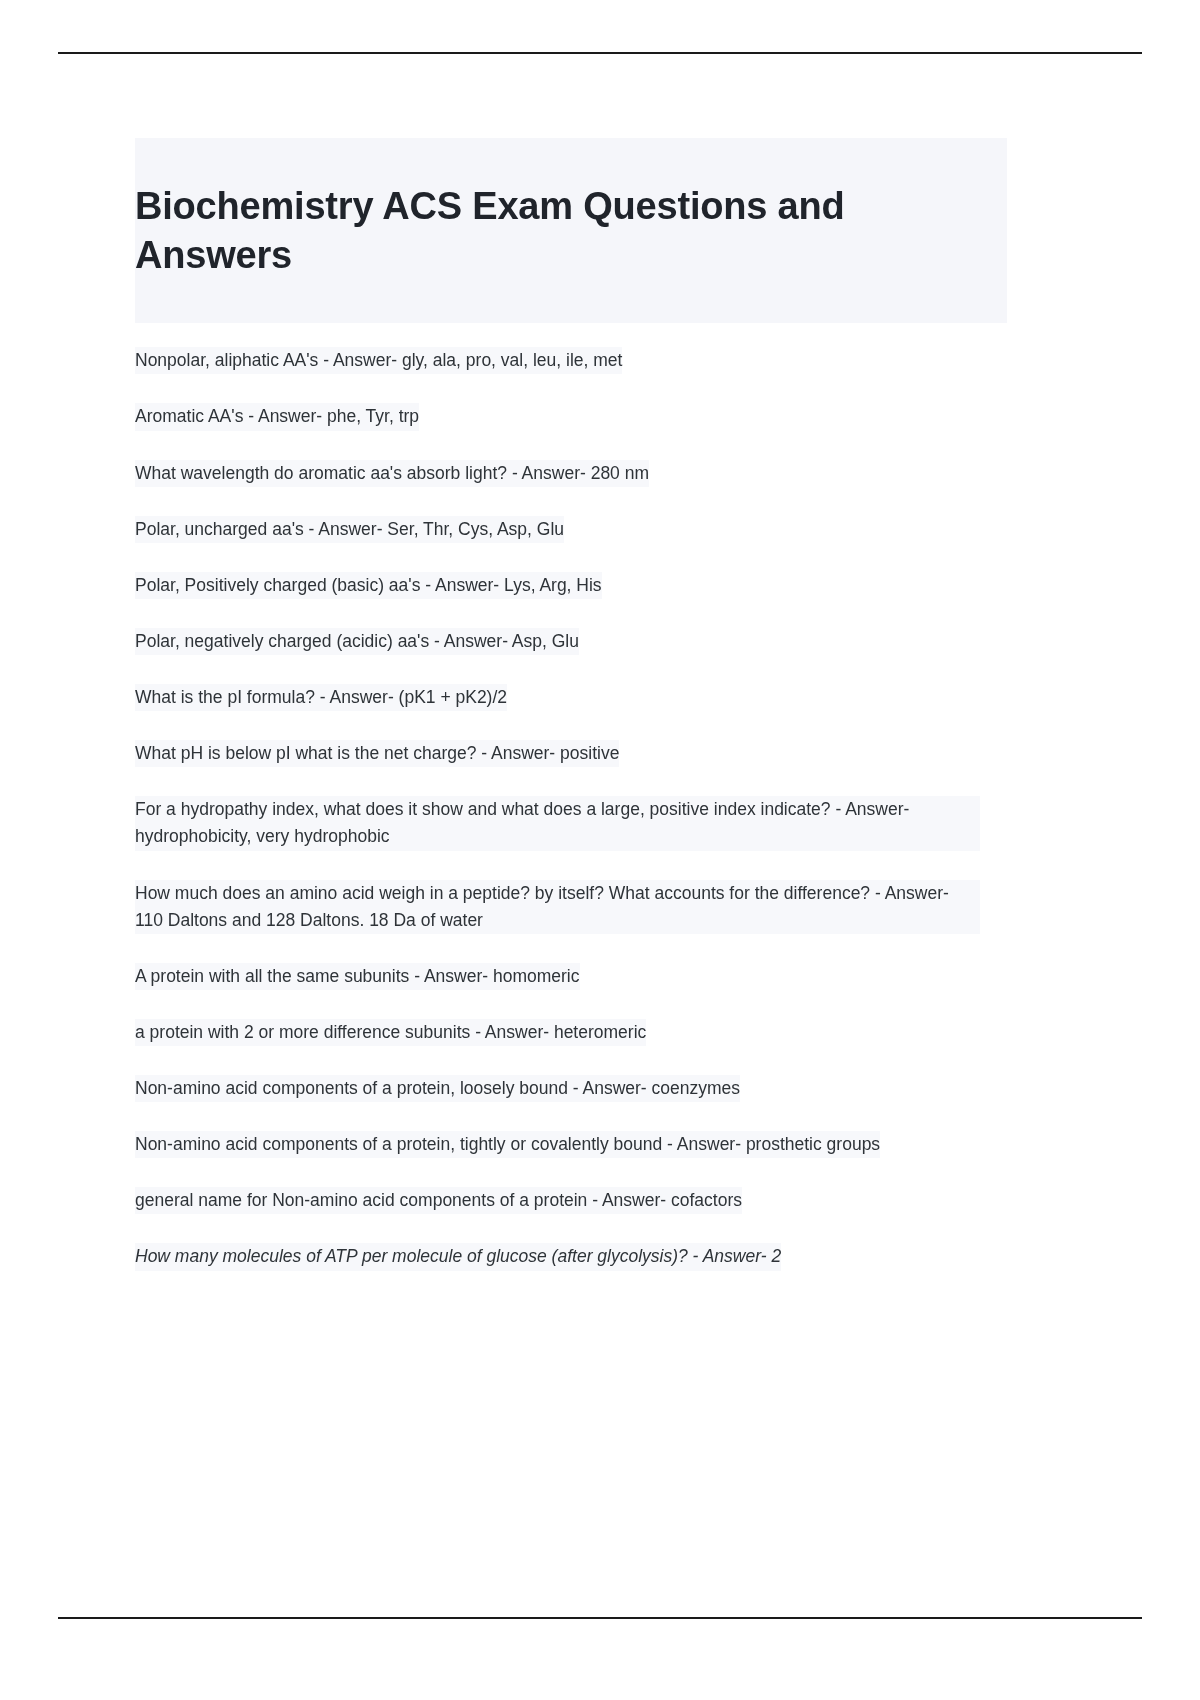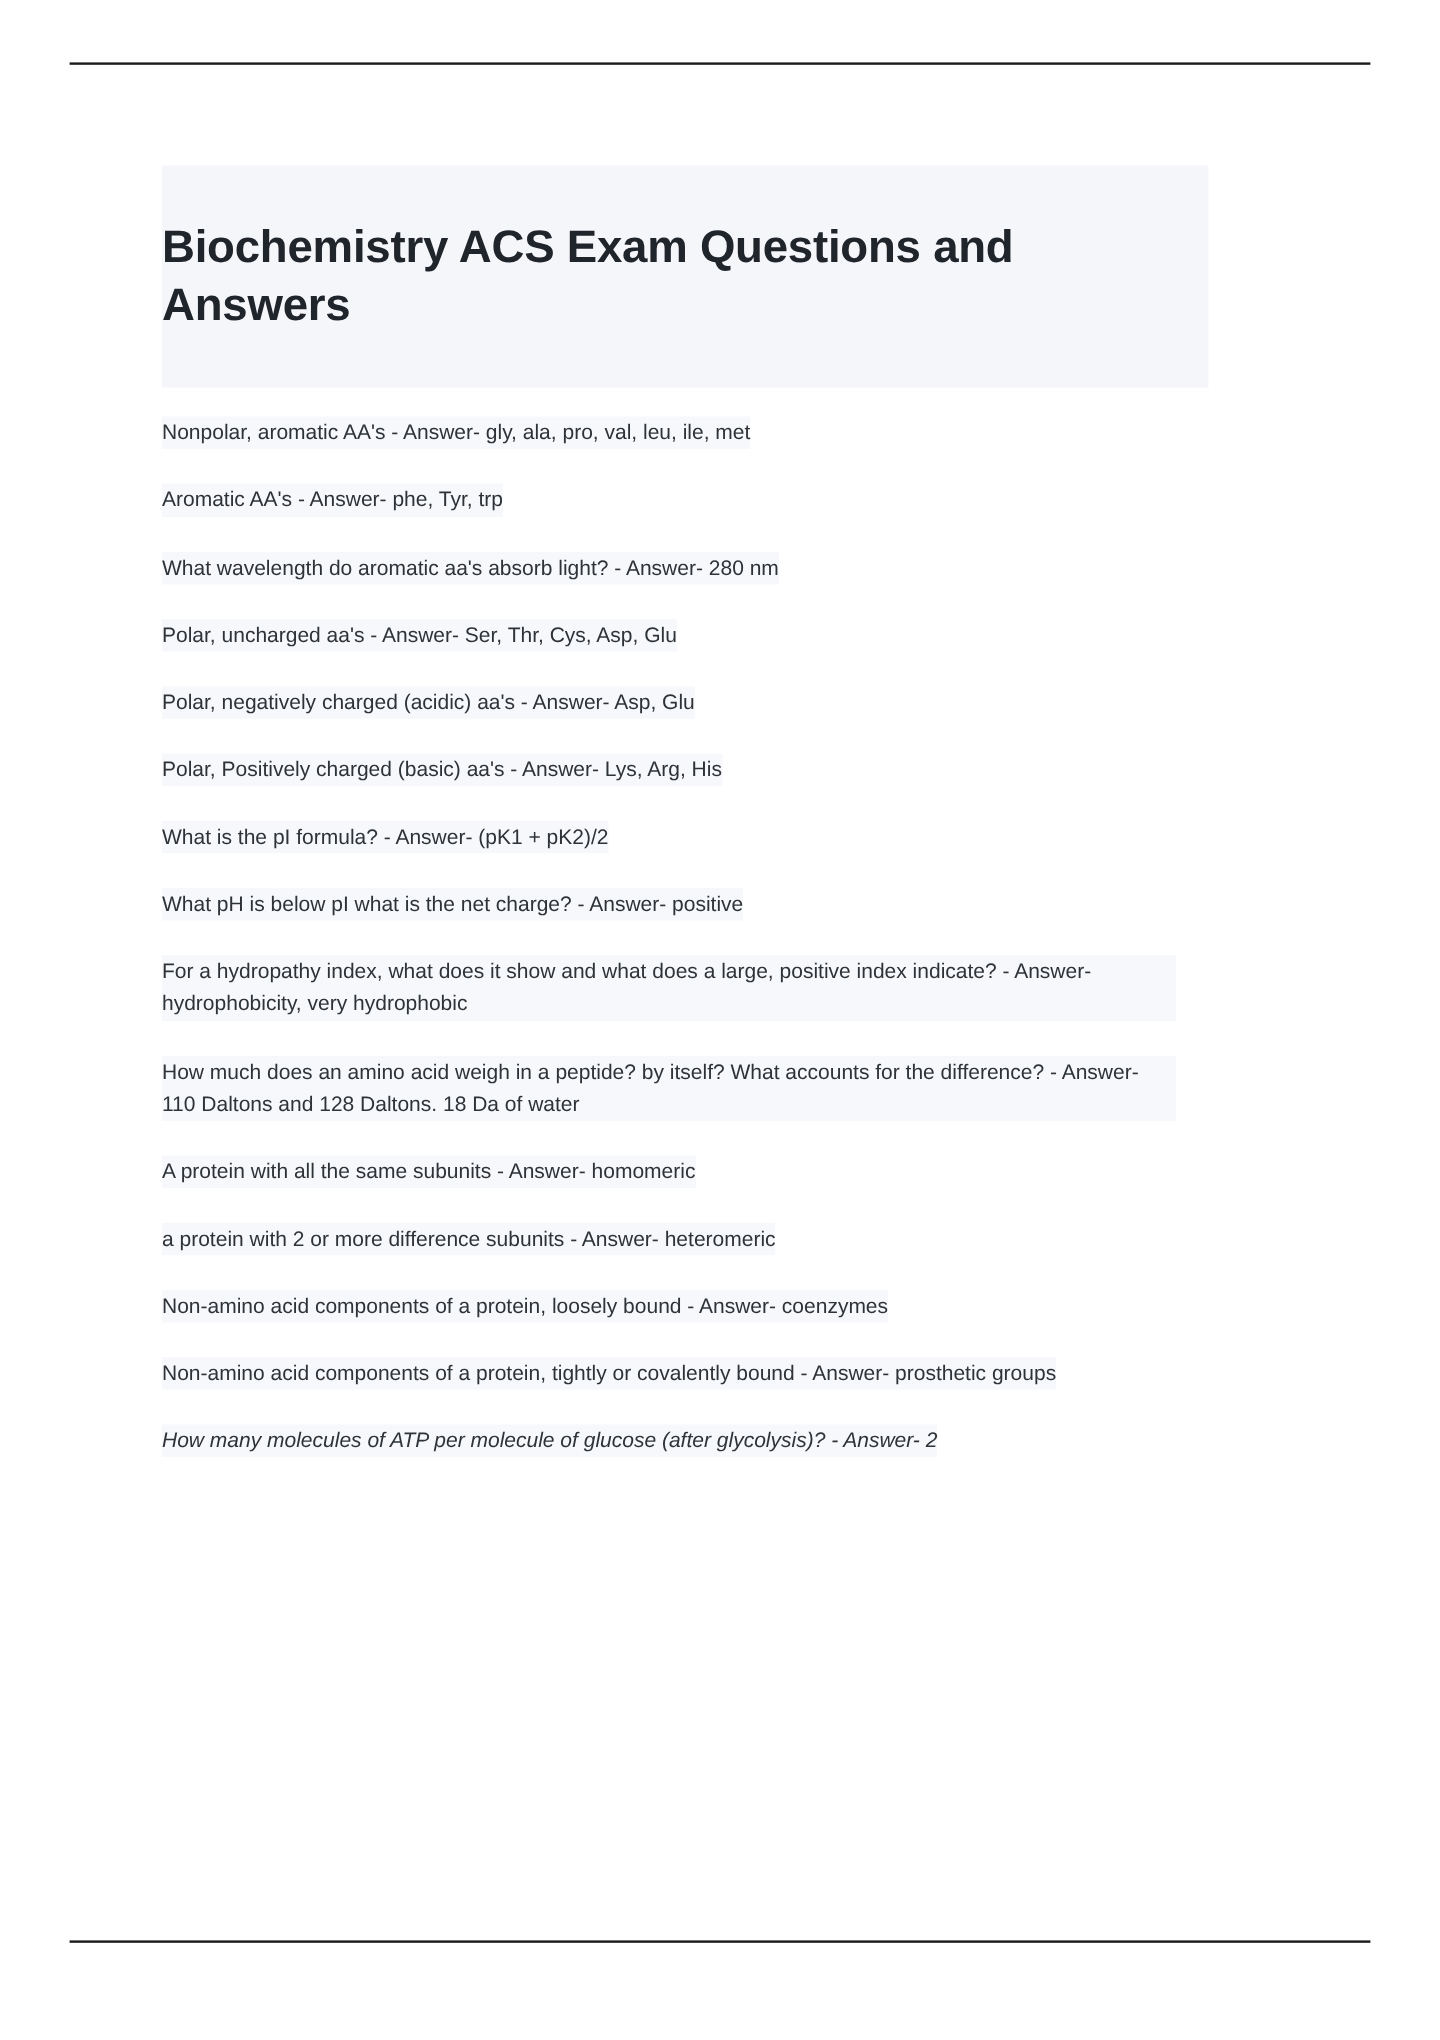--- a/index.html
+++ b/index.html
@@ -85,34 +85,35 @@
 
   <div class="content">
 
     <div class="title-block">
       <h1 class="title">Biochemistry ACS Exam Questions and Answers</h1>
     </div>
 
     <div class="spacer-after-title"></div>
 
     <ul class="qa-list">
-      <li class="qa-item">Nonpolar, aromatic AA's - Answer- gly, ala, pro, val, leu, ile, met</li>
+      <li class="qa-item">Nonpolar, aliphatic AA's - Answer- gly, ala, pro, val, leu, ile, met</li>
       <li class="qa-item">Aromatic AA's - Answer- phe, Tyr, trp</li>
       <li class="qa-item">What wavelength do aromatic aa's absorb light? - Answer- 280 nm</li>
       <li class="qa-item">Polar, uncharged aa's - Answer- Ser, Thr, Cys, Asp, Glu</li>
+      <li class="qa-item">Polar, Positively charged (basic) aa's - Answer- Lys, Arg, His</li>
       <li class="qa-item">Polar, negatively charged (acidic) aa's - Answer- Asp, Glu</li>
-      <li class="qa-item">Polar, Positively charged (basic) aa's - Answer- Lys, Arg, His</li>
       <li class="qa-item">What is the pI formula? - Answer- (pK1 + pK2)/2</li>
       <li class="qa-item">What pH is below pI what is the net charge? - Answer- positive</li>
       <li class="qa-item">For a hydropathy index, what does it show and what does a large, positive index indicate? - Answer- hydrophobicity, very hydrophobic</li>
       <li class="qa-item">How much does an amino acid weigh in a peptide? by itself? What accounts for the difference? - Answer- 110 Daltons and 128 Daltons. 18 Da of water</li>
       <li class="qa-item">A protein with all the same subunits - Answer- homomeric</li>
       <li class="qa-item">a protein with 2 or more difference subunits - Answer- heteromeric</li>
       <li class="qa-item">Non-amino acid components of a protein, loosely bound - Answer- coenzymes</li>
       <li class="qa-item">Non-amino acid components of a protein, tightly or covalently bound - Answer- prosthetic groups</li>
+      <li class="qa-item">general name for Non-amino acid components of a protein - Answer- cofactors</li>
       <li class="qa-item">How many molecules of ATP per molecule of glucose (after glycolysis)? - Answer- 2</li>
     </ul>
 
   </div>
 
   <div class="rule rule-bottom"></div>
 
 </div>
 
 </body></html>

